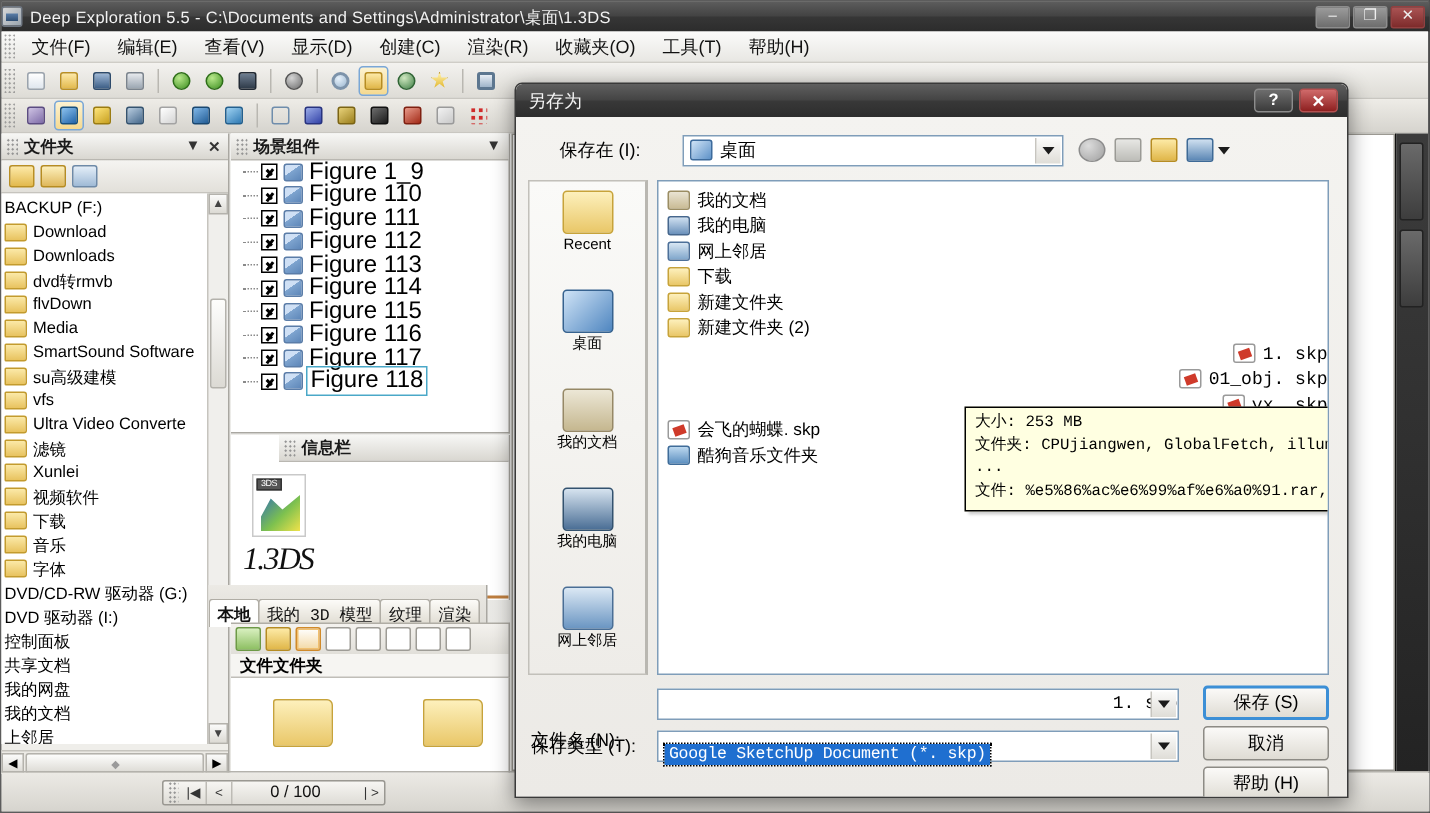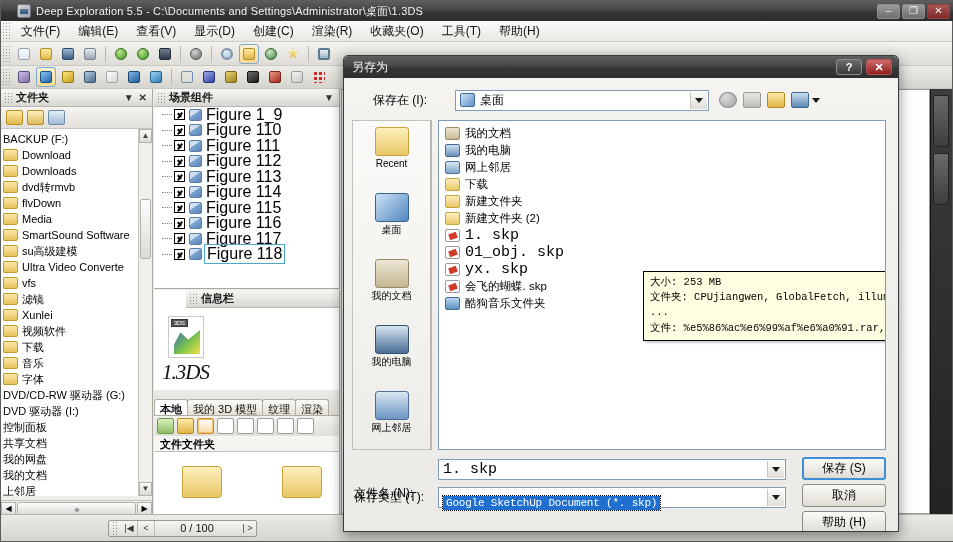--- a/index.html
+++ b/index.html
@@ -10,21 +10,21 @@
   }
   #root{position:relative;width:953px;height:542px;background:#3a3a3a;}
 
   
   .app-window{position:absolute;left:0;top:0;width:953px;height:542px;
     background:linear-gradient(180deg,#f2f2f0 0%,#e7e6e2 100%);
     border:1px solid #5c5c5c;}
 
   .titlebar{height:20px;width:953px;
     background:linear-gradient(180deg,#5d5d5d 0%,#434343 48%,#363636 52%,#2c2c2c 100%);
-    display:flex;align-items:center;padding-left:16px;color:#fff;}
+    display:flex;align-items:center;padding-left:0;color:#fff;}
   .title-ico{width:14px;height:14px;margin-right:5px;flex:0 0 auto;
     background:linear-gradient(135deg,#d8d8d8,#9aa4ae);border:1px solid #6e7681;border-radius:2px;
     position:relative;}
   .title-ico:after{content:"";position:absolute;left:2px;top:4px;width:8px;height:5px;
     background:linear-gradient(180deg,#5b7ea8,#2f4e73);}
   .title-text{font-size:11px;letter-spacing:.2px;color:#f2f2f2;white-space:nowrap;}
   .win-btns{margin-left:auto;display:flex;gap:2px;padding-right:4px;}
   .win-btn{width:23px;height:15px;border:1px solid #8d8d8d;border-radius:2px;
     background:linear-gradient(180deg,#9c9c9c,#6d6d6d);
     display:flex;align-items:center;justify-content:center;color:#eee;font-size:10px;line-height:1;}
@@ -108,23 +108,23 @@
   .doc-ico .badge{position:absolute;left:2px;top:2px;font-size:6px;background:#555;color:#fff;
     padding:0 2px;border:1px solid #333;letter-spacing:-.3px;}
   .doc-ico .shape{position:absolute;left:5px;top:13px;width:26px;height:24px;
     background:linear-gradient(135deg,#2f6fb5,#7dc14f 55%,#f0e24a);clip-path:polygon(0 60%,25% 10%,55% 40%,100% 0,100% 100%,0 100%);}
   .info-name{position:absolute;left:8px;top:52px;font-size:21px;font-style:italic;
     font-family:"Liberation Serif",serif;color:#111;letter-spacing:-1px;}
   .info-rule{position:absolute;left:0;right:0;top:89px;height:2px;
     background:linear-gradient(90deg,#8a4b1a,#c08040);}
 
   
-  #localtabs{position:absolute;left:153px;top:389px;width:186px;height:28px;
+  #localtabs{position:absolute;left:138px;top:389px;width:186px;height:28px;
     display:flex;align-items:flex-end;background:linear-gradient(180deg,#eceae5,#dedcd6);
-    border-right:1px solid #a9a7a1;}
+    border-right:1px solid #a9a7a1;font-family:Liberation Mono, monospace;}
   .ltab{height:19px;padding:2px 5px 0 5px;font-size:11px;color:#111;white-space:nowrap;
     background:linear-gradient(180deg,#fcfbf8,#ddd9ce);border:1px solid #b0ada5;
     border-bottom:none;border-radius:3px 3px 0 0;margin-right:-1px;}
   .ltab.active{background:#fff;font-weight:bold;}
   #viewbar{position:absolute;left:153px;top:414px;width:186px;height:21px;display:flex;
     align-items:center;gap:3px;padding-left:3px;
     background:linear-gradient(180deg,#f4f2ee,#e1dfd9);border-top:1px solid #b0ada5;
     border-right:1px solid #a9a7a1;}
   .vb{width:17px;height:16px;border:1px solid #9e9c96;border-radius:2px;background:#fff;}
   .vb.sel{border-color:#d08a2a;box-shadow:0 0 0 1px #f0c070 inset;}
@@ -213,21 +213,21 @@
   .tooltip{position:absolute;left:204px;top:150px;width:338px;
     background:#ffffe1;border:1px solid #000;padding:3px 6px 4px 6px;
     font-family:"Liberation Mono", monospace;font-size:10.5px;color:#000;line-height:1.45;
     box-shadow:2px 2px 2px rgba(0,0,0,.2);}
 
   .form-row{position:absolute;display:flex;align-items:center;}
   #row-filename{left:10px;top:380px;right:12px;height:22px;}
   #row-filetype{left:10px;top:408px;right:12px;height:22px;}
   .sel-text{background:#1f6fd0;color:#fff;font-family:"Liberation Mono",monospace;font-size:11px;
     padding:1px 3px;outline:1px dotted #000;letter-spacing:-.2px;margin-top:12px;}
-  .mono{font-family:"Liberation Mono",monospace;font-size:15px;}
+  .mono{font-family:"Liberation Mono",monospace;font-size:12px;justify-content:flex-end;}
 
   .dbtn{position:absolute;right:12px;width:84px;height:23px;border:1px solid #8d8b85;border-radius:3px;
     background:linear-gradient(180deg,#fbfaf8,#dfdcd4);display:flex;align-items:center;
     justify-content:center;font-size:12px;color:#000;}
   .dbtn.default{border:2px solid #3c8fd6;}
   #btn-save{top:379px;}
   #btn-cancel{top:406px;}
   #btn-help{top:433px;}
 </style>
 </head>
@@ -402,25 +402,25 @@
         <div class="tree-row">
             <div class="fico"></div>
             <span>SmartSound Software</span>
           </div>
         <div class="tree-row">
             <div class="fico"></div>
             <span>su高级建模</span>
           </div>
         <div class="tree-row">
             <div class="fico"></div>
+            <span>vfs</span>
+          </div>
+        <div class="tree-row">
+            <div class="fico"></div>
             <span>Ultra Video Converte</span>
-          </div>
-        <div class="tree-row">
-            <div class="fico"></div>
-            <span>vfs</span>
           </div>
         <div class="tree-row">
             <div class="fico"></div>
             <span>滤镜</span>
           </div>
         <div class="tree-row">
             <div class="fico"></div>
             <span>Xunlei</span>
           </div>
         <div class="tree-row">

